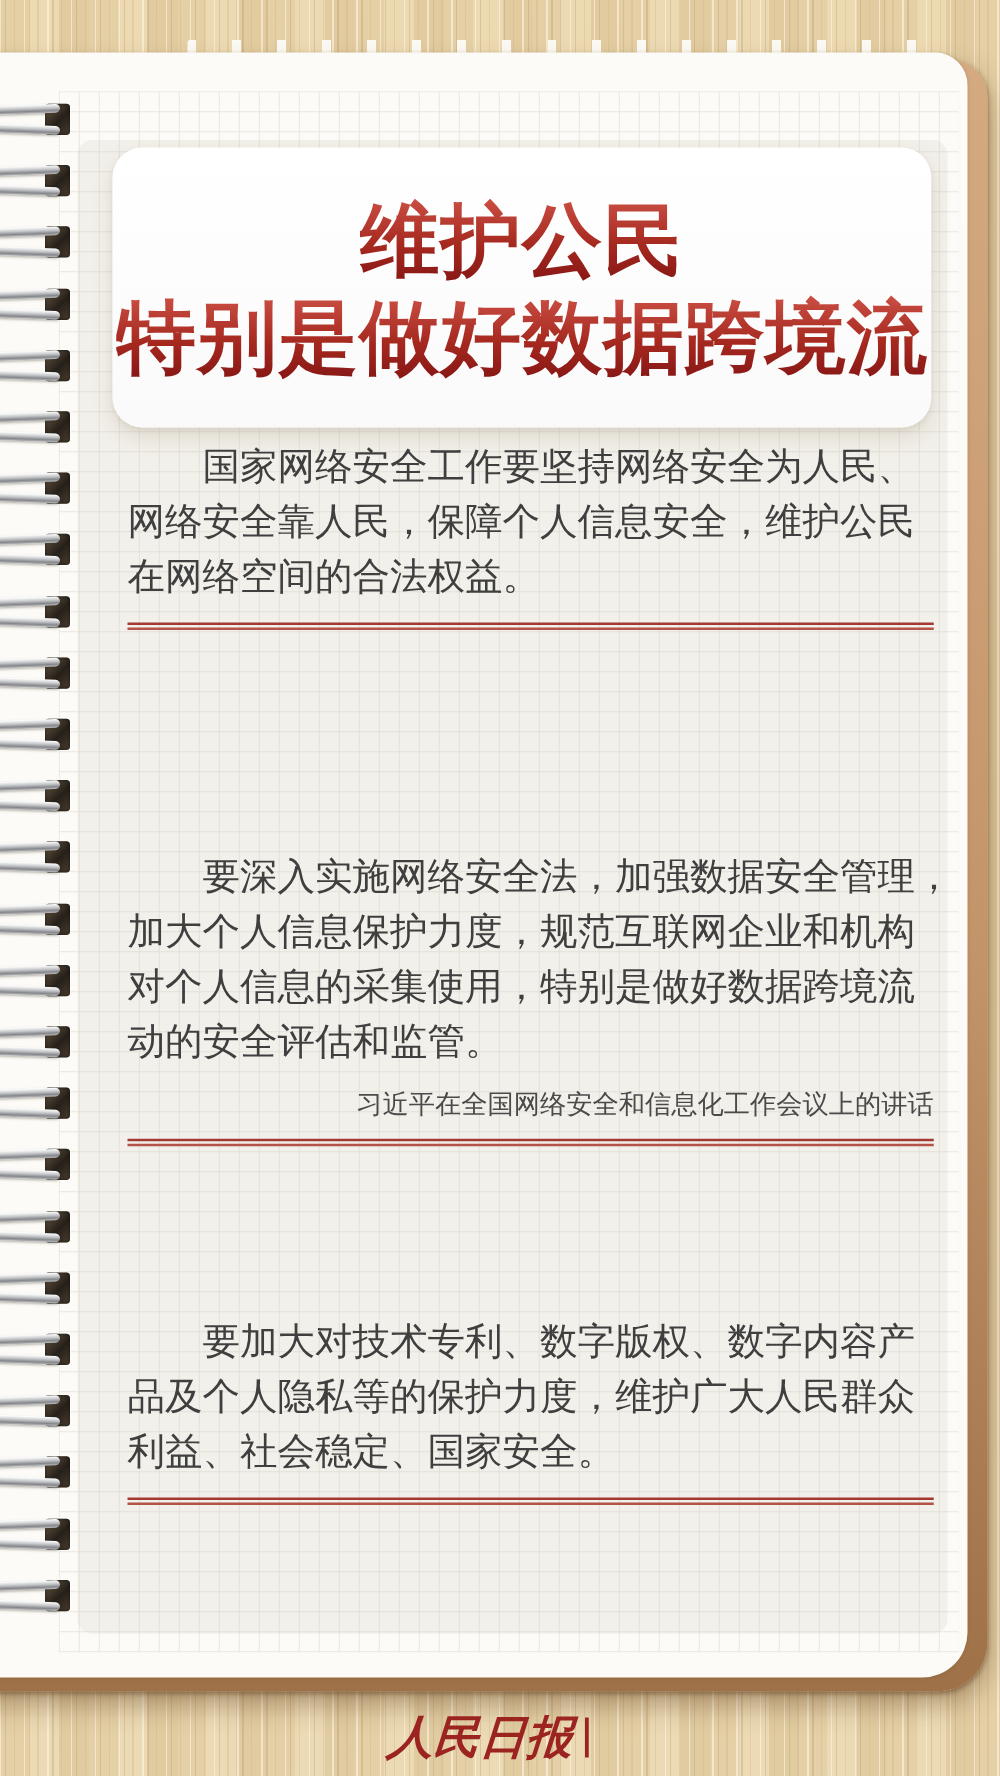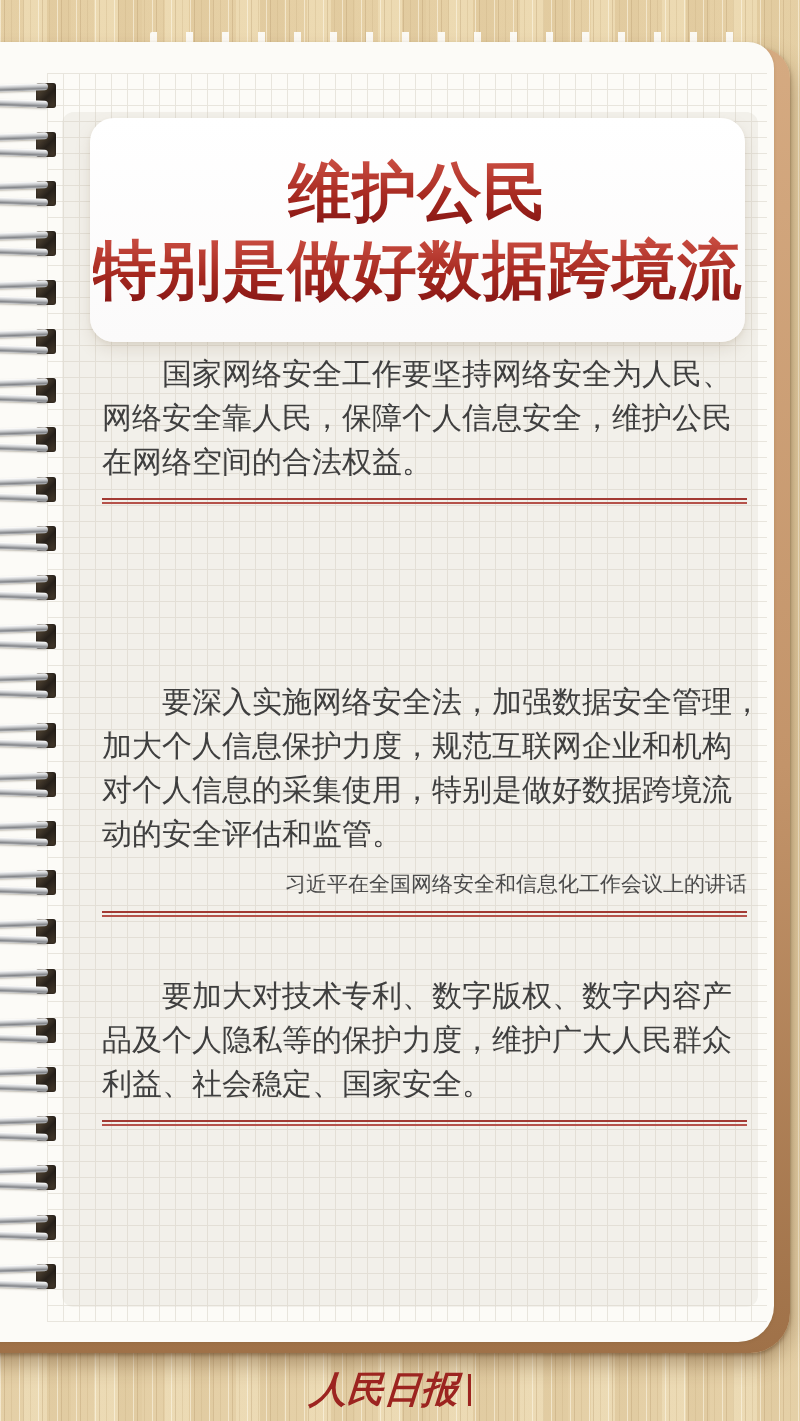--- a/index.html
+++ b/index.html
@@ -81,21 +81,21 @@
     text-align:center;
   }
   @supports (-webkit-background-clip: text){
     .title-line{
       background-image:linear-gradient(180deg,var(--title-red-light) 0%,var(--title-red-mid) 55%,var(--title-red-dark) 100%);
       -webkit-background-clip:text;background-clip:text;
       color:transparent;
     }
   }
   .quote-section{position:absolute;left:142px;width:645px;}
-  .sec-1{top:310px;} .sec-2{top:602px;margin-top:36px;} .sec-3{top:932px;}
+  .sec-1{top:310px;} .sec-2{top:602px;margin-top:36px;} .sec-3{top:1010px;}
   .quote-text{
     margin:0;width:666px;
     white-space:pre-line;
     font-size:30px;line-height:44px;
     color:var(--body-text);
   }
   .quote-meta{
     margin-top:14px;text-align:right;
     font-size:21px;line-height:27px;
     color:var(--meta-text);

